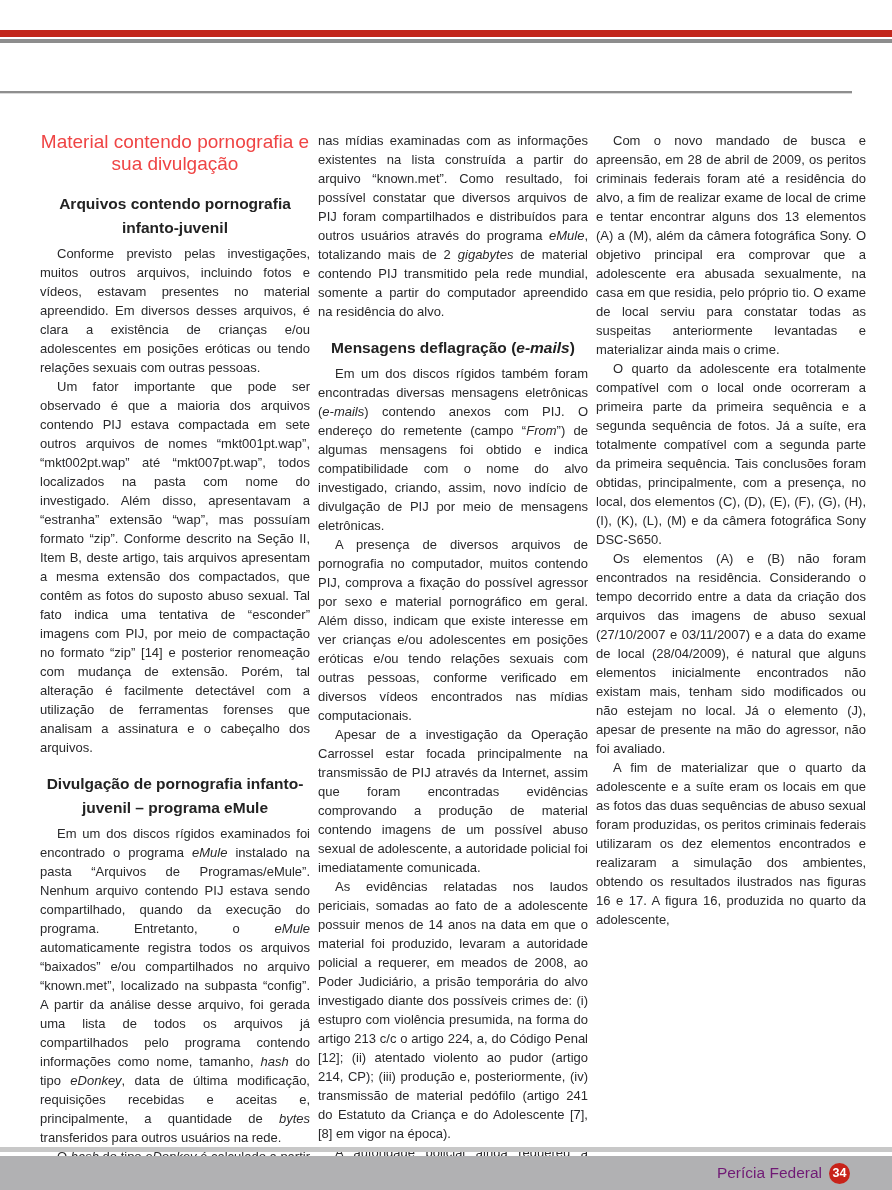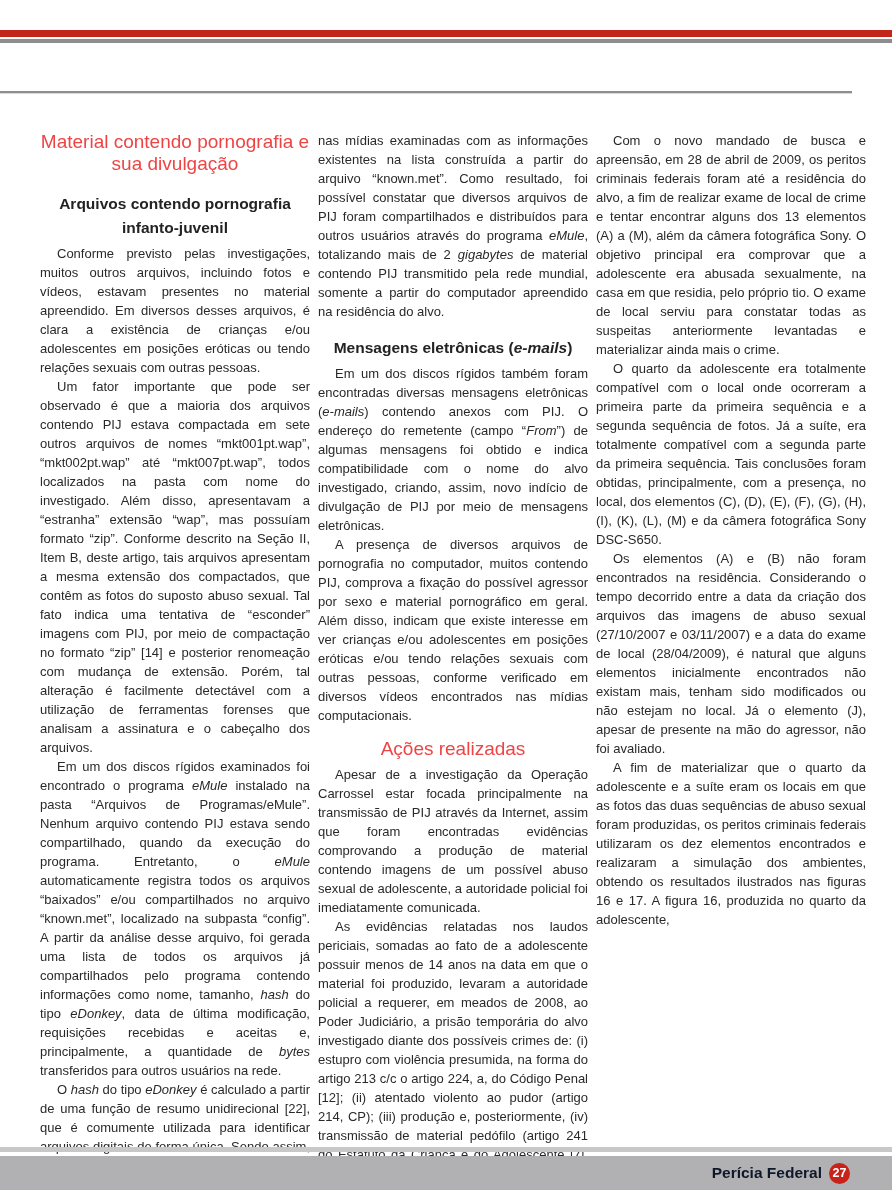--- a/index.html
+++ b/index.html
@@ -41,59 +41,59 @@
   .footer-thin {
     position:absolute; top:1147px; left:0; width:892px; height:5px;
     background:#c8c8c8;
   }
   .footer-bar {
     position:absolute; top:1156px; left:0; width:892px; height:34px;
     background:#b1b1b3; display:flex; align-items:center; justify-content:flex-end;
     padding-right:42px; box-sizing:border-box;
   }
   .footer-brand {
-    color:#0f172a; font-weight:bold; font-size:15.5px; margin-right:7px;
+    color:#701a75; font-weight:normal; font-size:15.5px; margin-right:7px;
   }
   .page-badge {
     width:21px; height:21px; border-radius:50%; background:#c8231a;
     color:#ffffff; font-weight:bold; font-size:12.5px;
     display:flex; align-items:center; justify-content:center;
   }
 </style>
 </head>
 <body>
 
 <div class="bar-red"></div>
 <div class="bar-gray"></div>
 <div class="header-rule"></div>
 
 <main class="content">
   <div class="col">
       <h2 class="h-red"><span>Material contendo pornografia e sua divulgação</span></h2>
       <h3 class="h-sub"><span>Arquivos contendo pornografia infanto-juvenil</span></h3>
       <p><span>Conforme previsto pelas investigações, muitos outros arquivos, incluindo fotos e vídeos, estavam presentes no material apreendido. Em diversos desses arquivos, é clara a existência de crianças e/ou adolescentes em posições eróticas ou tendo relações sexuais com outras pessoas.</span></p>
       <p><span>Um fator importante que pode ser observado é que a maioria dos arquivos contendo PIJ estava compactada em sete outros arquivos de nomes “</span><span class="run-b">mkt001pt.wap</span><span>”, “</span><span class="run-b">mkt002pt.wap</span><span>” até “</span><span class="run-b">mkt007pt.wap</span><span>”, todos localizados na pasta com nome do investigado. Além disso, apresentavam a “estranha” extensão “</span><span class="run-b">wap</span><span>”, mas possuíam formato “zip”. Conforme descrito na Seção II, Item B, deste artigo, tais arquivos apresentam a mesma extensão dos compactados, que contêm as fotos do suposto abuso sexual. Tal fato indica uma tentativa de “esconder” imagens com PIJ, por meio de compactação no formato “zip” [14] e posterior renomeação com mudança de extensão. Porém, tal alteração é facilmente detectável com a utilização de ferramentas forenses que analisam a assinatura e o cabeçalho dos arquivos.</span></p>
+      <h3 class="h-sub"><span>Divulgação de pornografia infanto-juvenil – programa eMule</span></h3>
       <p><span>Em um dos discos rígidos examinados foi encontrado o programa </span><span class="run-i">eMule</span><span> instalado na pasta “Arquivos de Programas/eMule”. Nenhum arquivo contendo PIJ estava sendo compartilhado, quando da execução do programa. Entretanto, o </span><span class="run-i">eMule</span><span> automaticamente registra todos os arquivos “baixados” e/ou compartilhados no arquivo “known.met”, localizado na subpasta “config”. A partir da análise desse arquivo, foi gerada uma lista de todos os arquivos já compartilhados pelo programa contendo informações como nome, tamanho, </span><span class="run-i">hash</span><span> do tipo </span><span class="run-i">eDonkey</span><span>, data de última modificação, requisições recebidas e aceitas e, principalmente, a quantidade de </span><span class="run-i">bytes</span><span> transferidos para outros usuários na rede.</span></p>
       <p><span>O </span><span class="run-i">hash</span><span> do tipo </span><span class="run-i">eDonkey</span><span> é calculado a partir de uma função de resumo unidirecional [22], que é comumente utilizada para identificar arquivos digitais de forma única. Sendo assim, foi realizada comparação entre o </span></p>
     </div>
   <div class="col">
       <p class="noindent"><span>nas mídias examinadas com as informações existentes na lista construída a partir do arquivo “known.met”. Como resultado, foi possível constatar que diversos arquivos de PIJ foram compartilhados e distribuídos para outros usuários através do programa </span><span class="run-i">eMule</span><span>, totalizando mais de 2 </span><span class="run-i">gigabytes</span><span> de material contendo PIJ transmitido pela rede mundial, somente a partir do computador apreendido na residência do alvo.</span></p>
-      <h3 class="h-sub"><span>Mensagens eletrônicas (</span><span class="run-i">e-mails</span><span>)</span></h3>
+      <h3 class="h-sub"><span>Mensagens deflagração (</span><span class="run-i">e-mails</span><span>)</span></h3>
       <p><span>Em um dos discos rígidos também foram encontradas diversas mensagens eletrônicas (</span><span class="run-i">e-mails</span><span>) contendo anexos com PIJ. O endereço do remetente (campo “</span><span class="run-i">From</span><span>”) de algumas mensagens foi obtido e indica compatibilidade com o nome do alvo investigado, criando, assim, novo indício de divulgação de PIJ por meio de mensagens eletrônicas.</span></p>
       <p><span>A presença de diversos arquivos de pornografia no computador, muitos contendo PIJ, comprova a fixação do possível agressor por sexo e material pornográfico em geral. Além disso, indicam que existe interesse em ver crianças e/ou adolescentes em posições eróticas e/ou tendo relações sexuais com outras pessoas, conforme verificado em diversos vídeos encontrados nas mídias computacionais.</span></p>
-      <h2 class="h-red"><span>Ações realizadas</span></h2>
       <p><span>Apesar de a investigação da Operação Carrossel estar focada principalmente na transmissão de PIJ através da Internet, assim que foram encontradas evidências comprovando a produção de material contendo imagens de um possível abuso sexual de adolescente, a autoridade policial foi imediatamente comunicada.</span></p>
       <p><span>As evidências relatadas nos laudos periciais, somadas ao fato de a adolescente possuir menos de 14 anos na data em que o material foi produzido, levaram a autoridade policial a requerer, em meados de 2008, ao Poder Judiciário, a prisão temporária do alvo investigado diante dos possíveis crimes de: (i) estupro com violência presumida, na forma do artigo 213 c/c o artigo 224, a, do Código Penal [12]; (ii) atentado violento ao pudor (artigo 214, CP); (iii) produção e, posteriormente, (iv) transmissão de material pedófilo (artigo 241 do Estatuto da Criança e do Adolescente [7], [8] em vigor na época).</span></p>
       <p><span>A autoridade policial ainda requereu a expedição de novo mandado de busca e apreensão na residência do alvo, a fim de que os</span></p>
     </div>
   <div class="col">
       <p><span>Com o novo mandado de busca e apreensão, em 28 de abril de 2009, os peritos criminais federais foram até a residência do alvo, a fim de realizar exame de local de crime e tentar encontrar alguns dos 13 elementos (A) a (M), além da câmera fotográfica Sony. O objetivo principal era comprovar que a adolescente era abusada sexualmente, na casa em que residia, pelo próprio tio. O exame de local serviu para constatar todas as suspeitas anteriormente levantadas e materializar ainda mais o crime.</span></p>
       <p><span>O quarto da adolescente era totalmente compatível com o local onde ocorreram a primeira parte da primeira sequência e a segunda sequência de fotos. Já a suíte, era totalmente compatível com a segunda parte da primeira sequência. Tais conclusões foram obtidas, principalmente, com a presença, no local, dos elementos (C), (D), (E), (F), (G), (H), (I), (K), (L), (M) e da câmera fotográfica Sony DSC-S650.</span></p>
       <p><span>Os elementos (A) e (B) não foram encontrados na residência. Considerando o tempo decorrido entre a data da criação dos arquivos das imagens de abuso sexual (</span><span class="run-b">27/10/2007</span><span> e </span><span class="run-b">03/11/2007</span><span>) e a data do exame de local (</span><span class="run-b">28/04/2009</span><span>), é natural que alguns elementos inicialmente encontrados não existam mais, tenham sido modificados ou não estejam no local. Já o elemento (J), apesar de presente na mão do agressor, não foi avaliado.</span></p>
       <p><span>A fim de materializar que o quarto da adolescente e a suíte eram os locais em que as fotos das duas sequências de abuso sexual foram produzidas, os peritos criminais federais utilizaram os dez elementos encontrados e realizaram a simulação dos ambientes, obtendo os resultados ilustrados nas figuras 16 e 17. A figura 16, produzida no quarto da adolescente,</span></p>
     </div>
 </main>
 
 <div class="footer-thin"></div>
 <div class="footer-bar">
   <span class="footer-brand">Perícia Federal</span>
-  <span class="page-badge">27</span>
+  <span class="page-badge">34</span>
 </div>
 
 </body></html>

